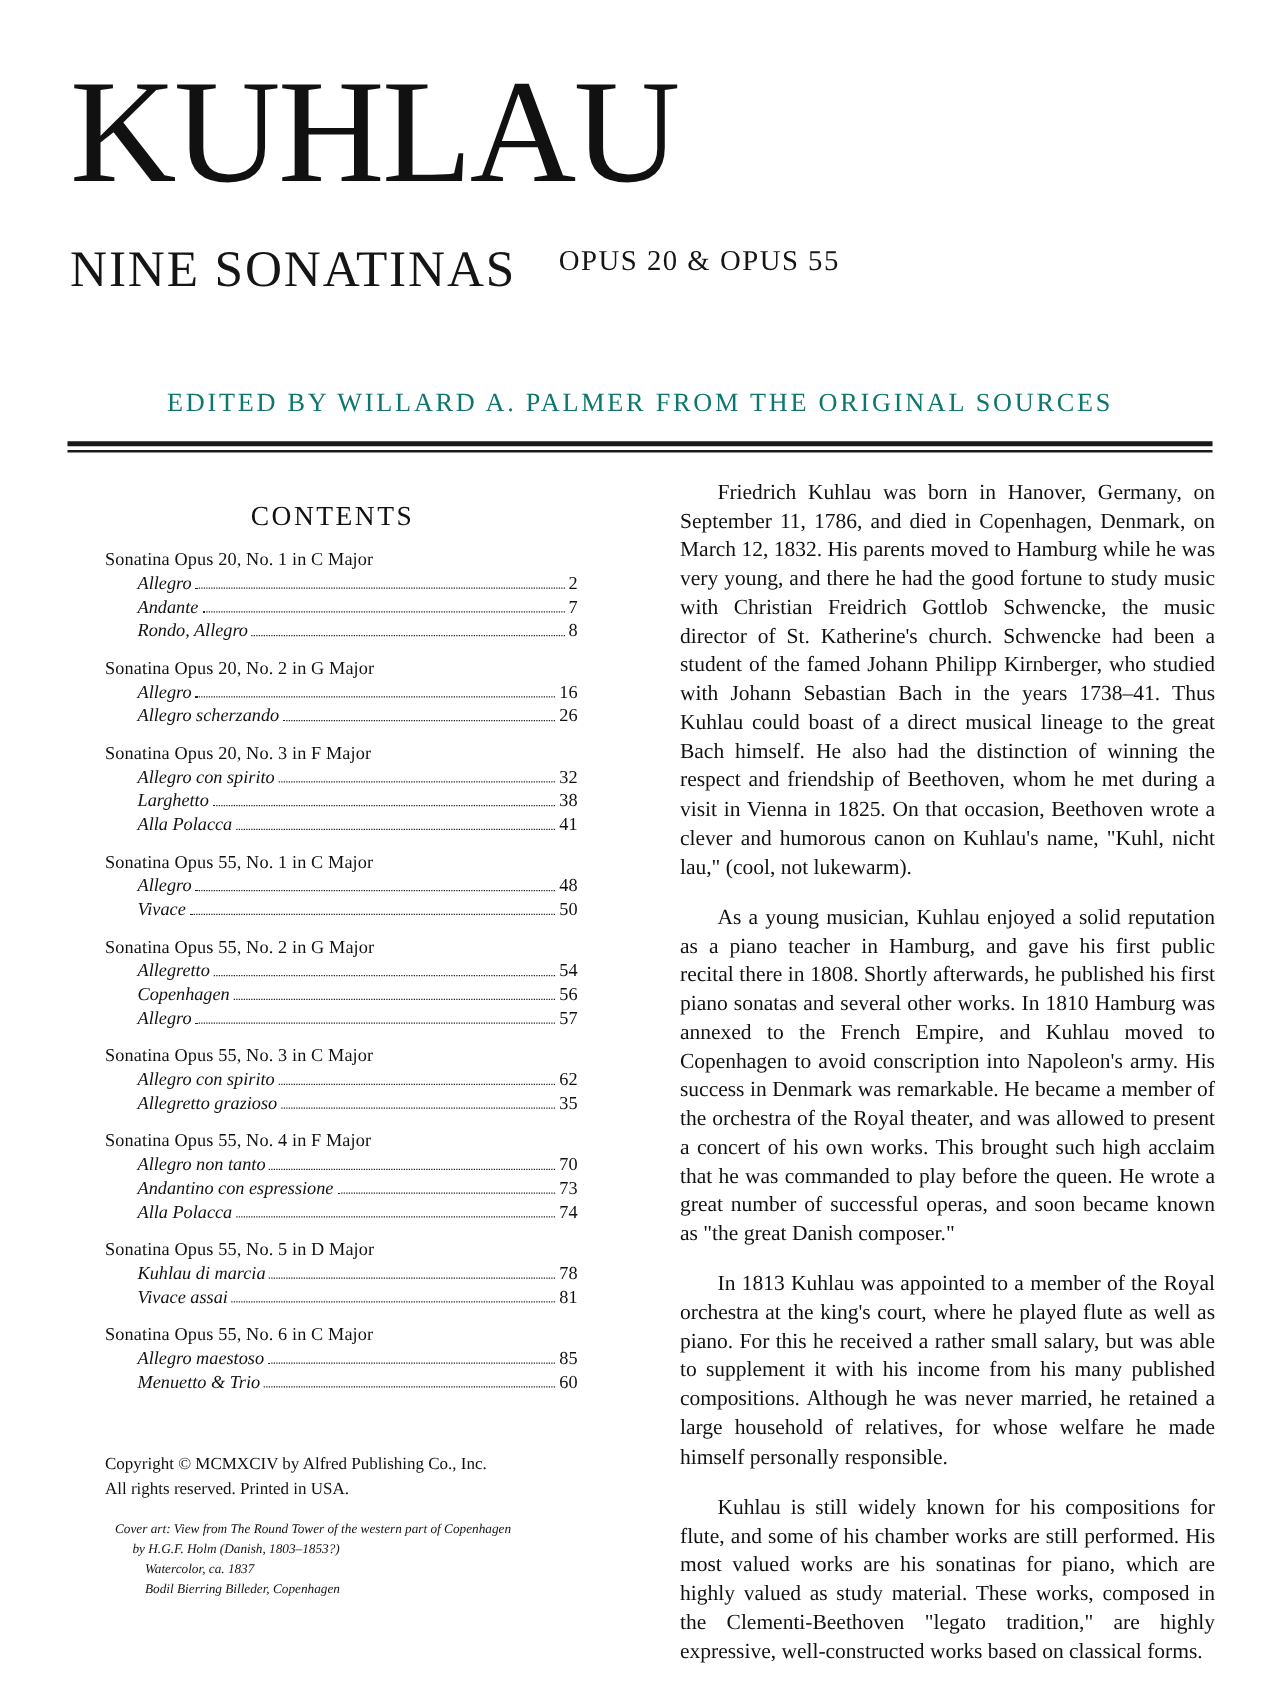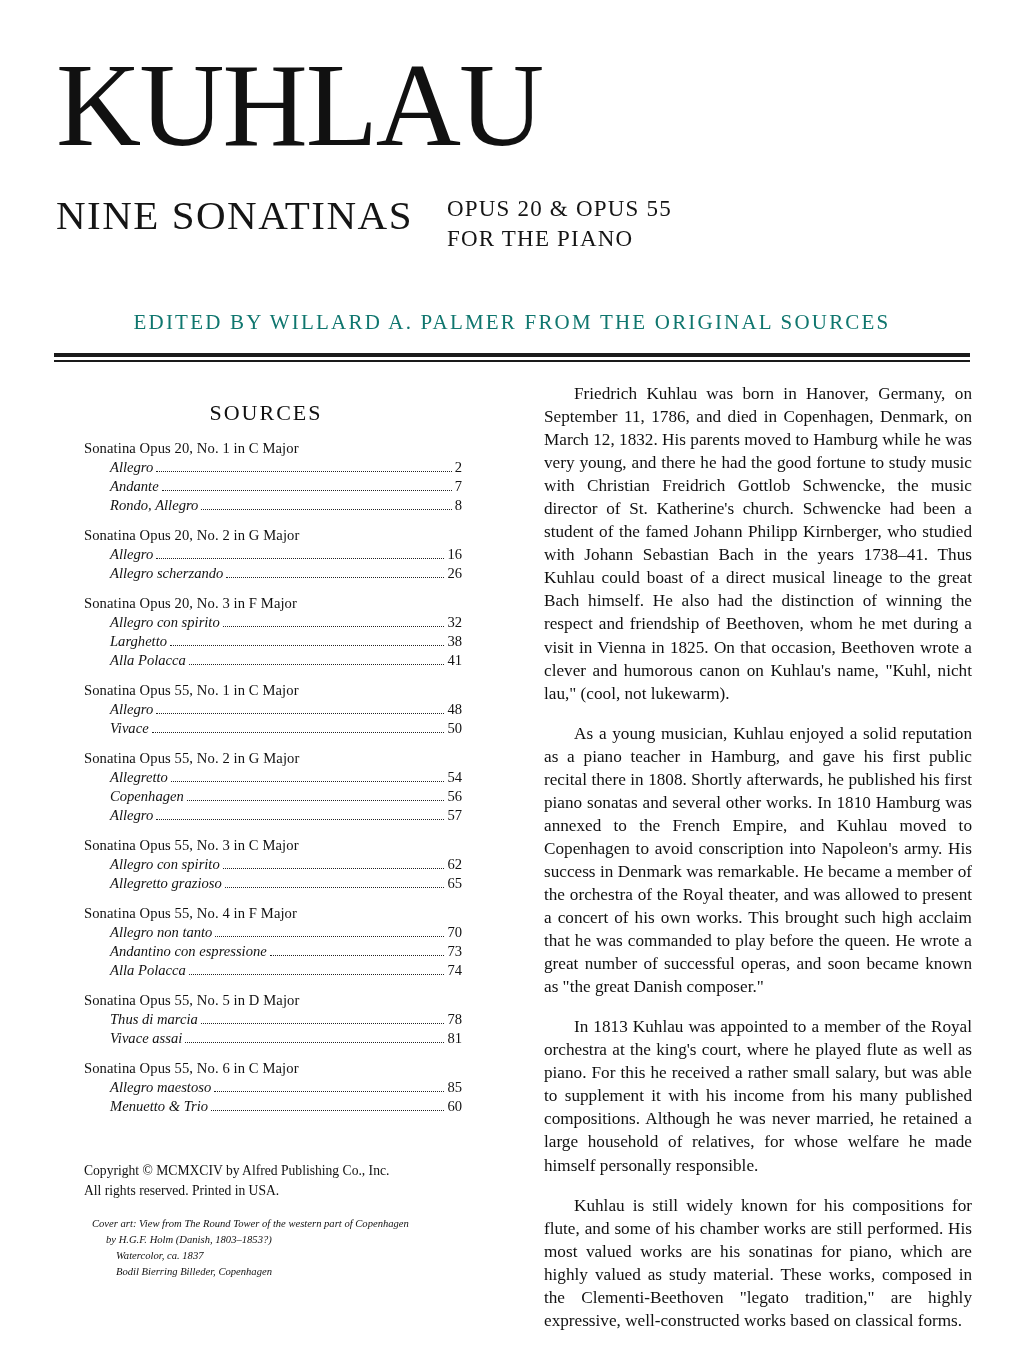--- a/index.html
+++ b/index.html
@@ -173,36 +173,35 @@
 <body>
 
 <div class="page">
 
   <div class="masthead">
     <div class="title-main">KUHLAU</div>
     <div class="subtitle-row">
       <div class="subtitle-left">NINE SONATINAS</div>
       <div class="subtitle-right">
         <div>OPUS 20 &amp; OPUS 55</div>
-        <div>FOR THE PIANO</div>
       </div>
     </div>
   </div>
 
   <div class="editor-line">EDITED BY WILLARD A. PALMER FROM THE ORIGINAL SOURCES</div>
 
   <div class="rule-wrap">
     <div class="rule-thick"></div>
     <div class="rule-thin"></div>
   </div>
 
   <div class="columns">
 
     <div class="col-left">
-      <div class="contents-head">SOURCES</div>
+      <div class="contents-head">CONTENTS</div>
       <div id="toc">
           <div class="toc-group">
             <div class="toc-title">Sonatina Opus 20, No. 1 in C Major</div>
             <div class="toc-item">
               <span class="toc-name">Allegro</span>
               <span class="toc-dots"></span>
               <span class="toc-page">2</span>
             </div>
             <div class="toc-item">
               <span class="toc-name">Andante</span>
@@ -280,21 +279,21 @@
           <div class="toc-group">
             <div class="toc-title">Sonatina Opus 55, No. 3 in C Major</div>
             <div class="toc-item">
               <span class="toc-name">Allegro con spirito</span>
               <span class="toc-dots"></span>
               <span class="toc-page">62</span>
             </div>
             <div class="toc-item">
               <span class="toc-name">Allegretto grazioso</span>
               <span class="toc-dots"></span>
-              <span class="toc-page">65</span>
+              <span class="toc-page">35</span>
             </div>
           </div>
           <div class="toc-group">
             <div class="toc-title">Sonatina Opus 55, No. 4 in F Major</div>
             <div class="toc-item">
               <span class="toc-name">Allegro non tanto</span>
               <span class="toc-dots"></span>
               <span class="toc-page">70</span>
             </div>
             <div class="toc-item">
@@ -304,21 +303,21 @@
             </div>
             <div class="toc-item">
               <span class="toc-name">Alla Polacca</span>
               <span class="toc-dots"></span>
               <span class="toc-page">74</span>
             </div>
           </div>
           <div class="toc-group">
             <div class="toc-title">Sonatina Opus 55, No. 5 in D Major</div>
             <div class="toc-item">
-              <span class="toc-name">Thus di marcia</span>
+              <span class="toc-name">Kuhlau di marcia</span>
               <span class="toc-dots"></span>
               <span class="toc-page">78</span>
             </div>
             <div class="toc-item">
               <span class="toc-name">Vivace assai</span>
               <span class="toc-dots"></span>
               <span class="toc-page">81</span>
             </div>
           </div>
           <div class="toc-group">

